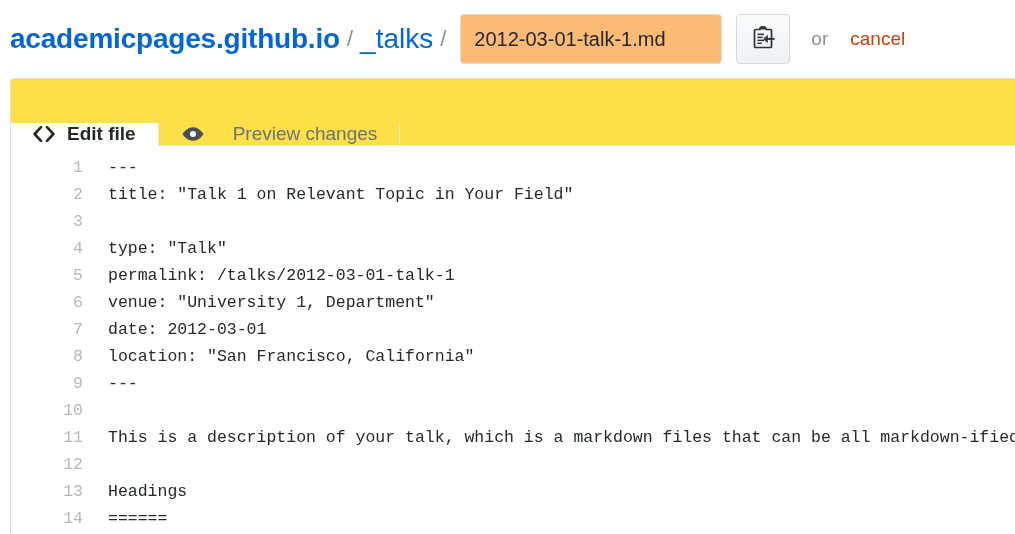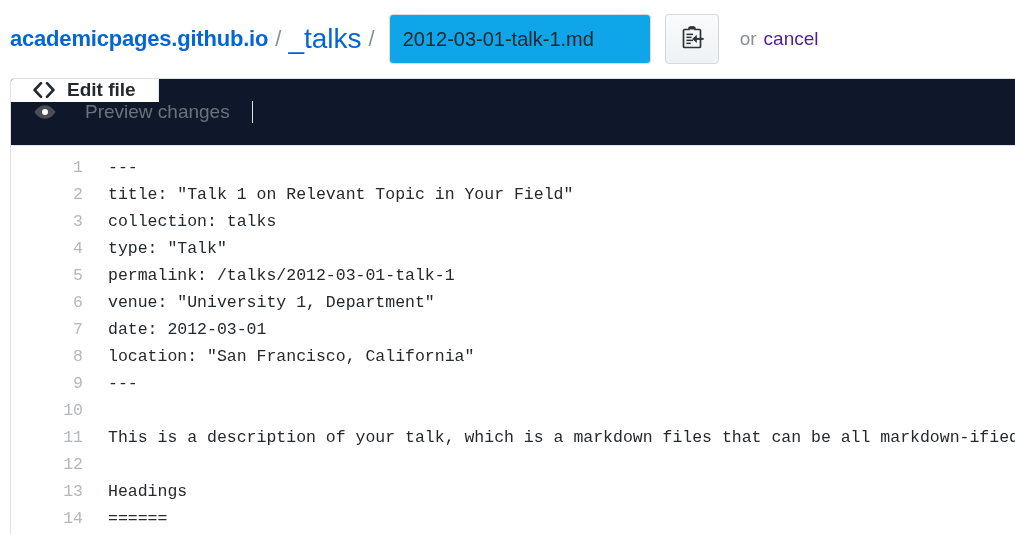--- a/index.html
+++ b/index.html
@@ -19,21 +19,21 @@
 
   
   .breadcrumb-row {
     display: flex;
     align-items: center;
     height: 78px;
     padding: 0 0 0 10px;
     box-sizing: border-box;
   }
   .repo-name {
-    font-size: 22px;
+    font-size: 28px;
     font-weight: bold;
     color: #0366d6;
     text-decoration: none;
     letter-spacing: -0.2px;
     white-space: nowrap;
   }
   .bc-sep {
     font-size: 22px;
     color: #88909a;
     margin: 0 7px;
@@ -46,21 +46,21 @@
     text-decoration: none;
     white-space: nowrap;
   }
   .filename-input {
     margin-left: 7px;
     width: 262px;
     height: 50px;
     box-sizing: border-box;
     border: 1px solid #d9dde2;
     border-radius: 4px;
-    background: #0ea5e9;
+    background: #fdba74;
     font-family: "Liberation Sans", sans-serif;
     font-size: 20px;
     color: #24292e;
     padding: 0 13px;
     outline: none;
   }
   .paste-btn {
     margin-left: 14px;
     width: 54px;
     height: 50px;
@@ -73,48 +73,47 @@
     justify-content: center;
     cursor: pointer;
     padding: 0;
   }
   .or-text {
     margin-left: 21px;
     font-size: 19px;
     color: #8b8f94;
   }
   .cancel-link {
-    margin-left: 7px;
+    margin-left: 22px;
     font-size: 19px;
-    color: #4c1d95;
+    color: #c2410c;
     text-decoration: none;
     cursor: pointer;
   }
 
   
   .editor-card {
     margin-left: 10px;
     margin-right: 0;
     border: 1px solid #dfe2e5;
     border-right: none;
     border-bottom: none;
     border-radius: 4px 0 0 0;
     background: #ffffff;
     height: 456px;
     box-sizing: border-box;
     overflow: hidden;
   }
   .tabnav {
     height: 67px;
-    background: #0f172a;
+    background: #fde047;
     border-bottom: 1px solid #e1e4e8;
     display: flex;
-    align-items: flex-start;
-    box-sizing: border-box;
-    flex-direction: column;
+    align-items: flex-end;
+    box-sizing: border-box;
   }
   .tab {
     display: flex;
     align-items: center;
     gap: 12px;
     padding: 0 22px;
     font-size: 19px;
     box-sizing: border-box;
     cursor: pointer;
     border-right: 1px solid #e1e4e8;
@@ -220,21 +219,21 @@
         </svg>
       </span>
       <span>Preview changes</span>
     </div>
   </div>
 
   <div class="code-area">
 
   <div class="code-line"><span class="ln">1</span><span class="ltext">---</span></div>
       <div class="code-line"><span class="ln">2</span><span class="ltext">title: "Talk 1 on Relevant Topic in Your Field"</span></div>
-      <div class="code-line"><span class="ln">3</span><span class="ltext">collection: talks</span></div>
+      <div class="code-line"><span class="ln">3</span></div>
       <div class="code-line"><span class="ln">4</span><span class="ltext">type: "Talk"</span></div>
       <div class="code-line"><span class="ln">5</span><span class="ltext">permalink: /talks/2012-03-01-talk-1</span></div>
       <div class="code-line"><span class="ln">6</span><span class="ltext">venue: "University 1, Department"</span></div>
       <div class="code-line"><span class="ln">7</span><span class="ltext">date: 2012-03-01</span></div>
       <div class="code-line"><span class="ln">8</span><span class="ltext">location: "San Francisco, California"</span></div>
       <div class="code-line"><span class="ln">9</span><span class="ltext">---</span></div>
       <div class="code-line"><span class="ln">10</span><span class="ltext"></span></div>
       <div class="code-line"><span class="ln">11</span><span class="ltext">This is a description of your talk, which is a markdown files that can be all markdown-ified</span></div>
       <div class="code-line"><span class="ln">12</span><span class="ltext"></span></div>
       <div class="code-line"><span class="ln">13</span><span class="ltext">Headings</span></div>

